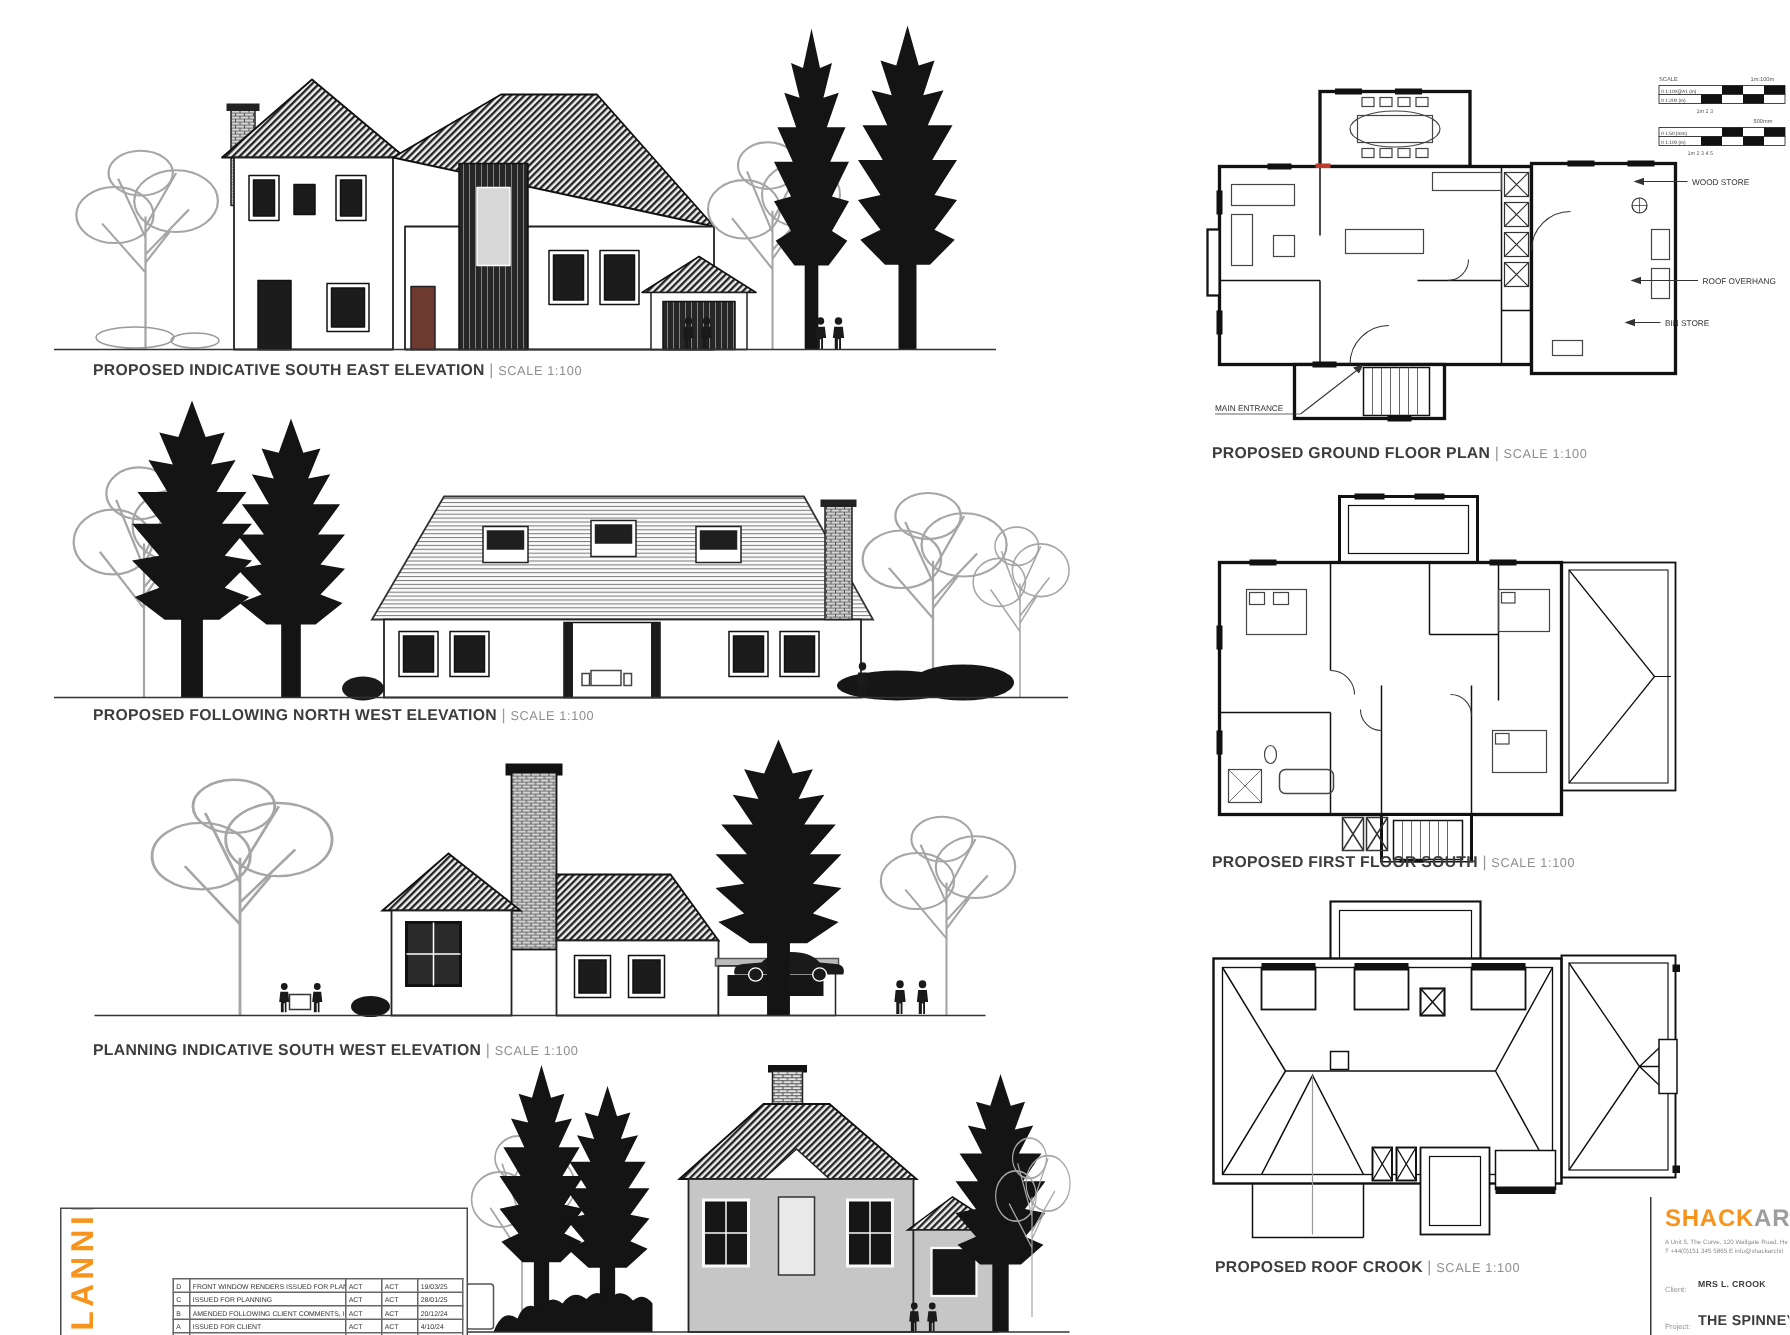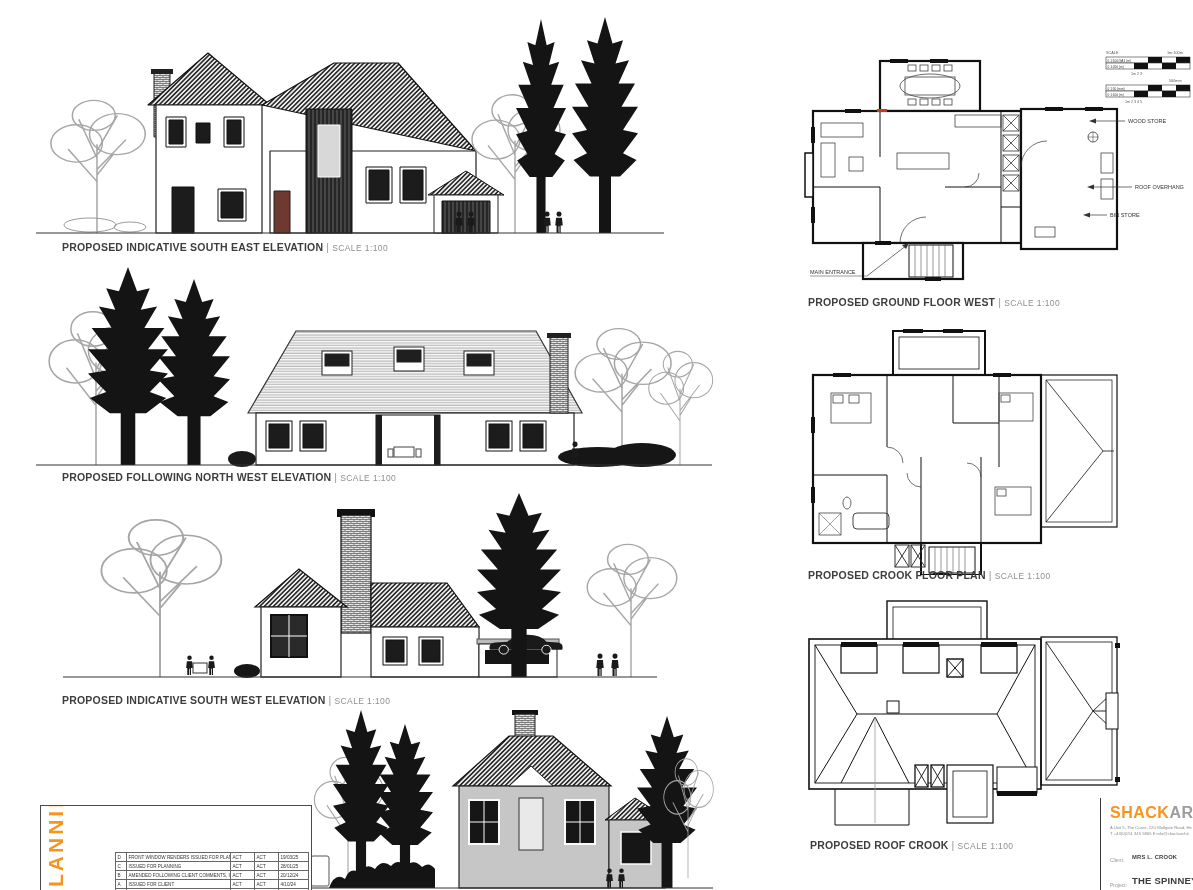--- a/index.html
+++ b/index.html
@@ -230,21 +230,21 @@
     <use href="#symLtree" x="540" y="44" width="112" height="140"></use>
   </g>
   <g>
     <use href="#symPerson" x="560" y="160" width="10" height="23"></use>
     <use href="#symPerson" x="575" y="160" width="10" height="23"></use>
   </g>
   <line x1="28" y1="184" x2="622" y2="184" stroke="#333"></line>
 </svg>
 </div>
 <div class="dlabel" style="left:62px;top:679px">
-  <span>PROPOSED INDICATIVE SOUTH WEST ELEVATION</span><span class="sep">|</span><span class="scale">SCALE 1:100</span>
+  <span>PLANNING INDICATIVE SOUTH WEST ELEVATION</span><span class="sep">|</span><span class="scale">SCALE 1:100</span>
 </div>
 
 <div class="abs" style="left:305px;top:693px">
 <svg width="412" height="192" viewBox="0 0 412 192">
   <g>
     <use href="#symLtree" x="0" y="42" width="86" height="138"></use>
     <use href="#symConifer" x="28" y="2" width="56" height="178"></use>
     <use href="#symConifer" x="72" y="16" width="56" height="164"></use>
   </g>
   <rect x="6" y="148" width="18" height="30" fill="#fff" stroke="#555" rx="2"></rect>
@@ -351,21 +351,21 @@
   <line x1="312" y1="164" x2="294" y2="164" stroke="#333" stroke-width="0.7"></line>
   <polygon points="288,164 295,161.5 295,166.5" fill="#333"></polygon>
   <text x="15" y="223">MAIN ENTRANCE</text>
   <line x1="15" y1="225" x2="72" y2="225" stroke="#333" stroke-width="0.5"></line>
   <line x1="72" y1="225" x2="112" y2="194" stroke="#333" stroke-width="0.7"></line>
   <polygon points="114,192 107,194 111,198" fill="#333"></polygon>
 </g>
 </svg>
 </div>
 <div class="dlabel" style="left:808px;top:281px">
-  <span>PROPOSED GROUND FLOOR WEST</span><span class="sep">|</span><span class="scale">SCALE 1:100</span>
+  <span>PROPOSED GROUND FLOOR PLAN</span><span class="sep">|</span><span class="scale">SCALE 1:100</span>
 </div>
 
 <div class="abs" style="left:795px;top:308px">
 <svg width="330" height="252" viewBox="0 0 330 252">
 <g transform="translate(8,4)" fill="#fff" stroke="#111">
   <g stroke-width="2.2">
     <rect x="90" y="4" width="92" height="44" stroke-width="2"></rect>
     <rect x="10" y="48" width="228" height="168"></rect>
     <rect x="118" y="216" width="60" height="32" stroke-width="2"></rect>
   </g>
@@ -408,21 +408,21 @@
     <rect x="30" y="46" width="18" height="4"></rect>
             <rect x="190" y="46" width="18" height="4"></rect>
     <rect x="8" y="90" width="4" height="16"></rect>
             <rect x="8" y="160" width="4" height="16"></rect>
     <rect x="130" y="246" width="16" height="4"></rect>
   </g>
 </g>
 </svg>
 </div>
 <div class="dlabel" style="left:808px;top:554px">
-  <span>PROPOSED CROOK FLOOR PLAN</span><span class="sep">|</span><span class="scale">SCALE 1:100</span>
+  <span>PROPOSED FIRST FLOOR SOUTH</span><span class="sep">|</span><span class="scale">SCALE 1:100</span>
 </div>
 
 <div class="abs" style="left:795px;top:580px">
 <svg width="330" height="248" viewBox="0 0 330 248">
 <g transform="translate(6,2)" fill="#fff" stroke="#111">
   <g>
     <rect x="86" y="4" width="100" height="44" stroke-width="1.4"></rect>
     <rect x="92" y="10" width="88" height="38" fill="none" stroke-width="0.8"></rect>
   </g>
   <g>

